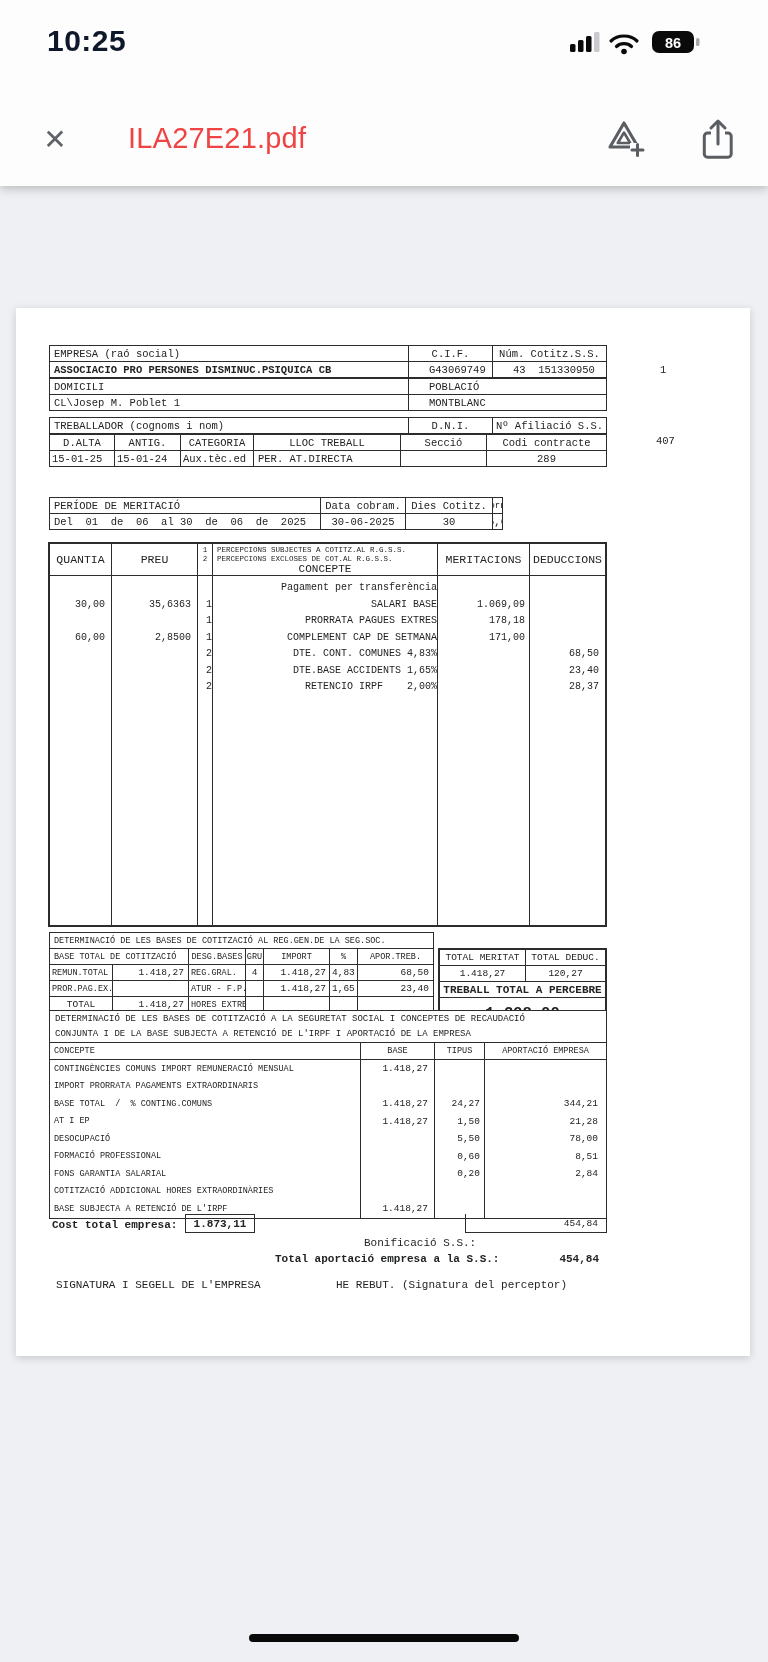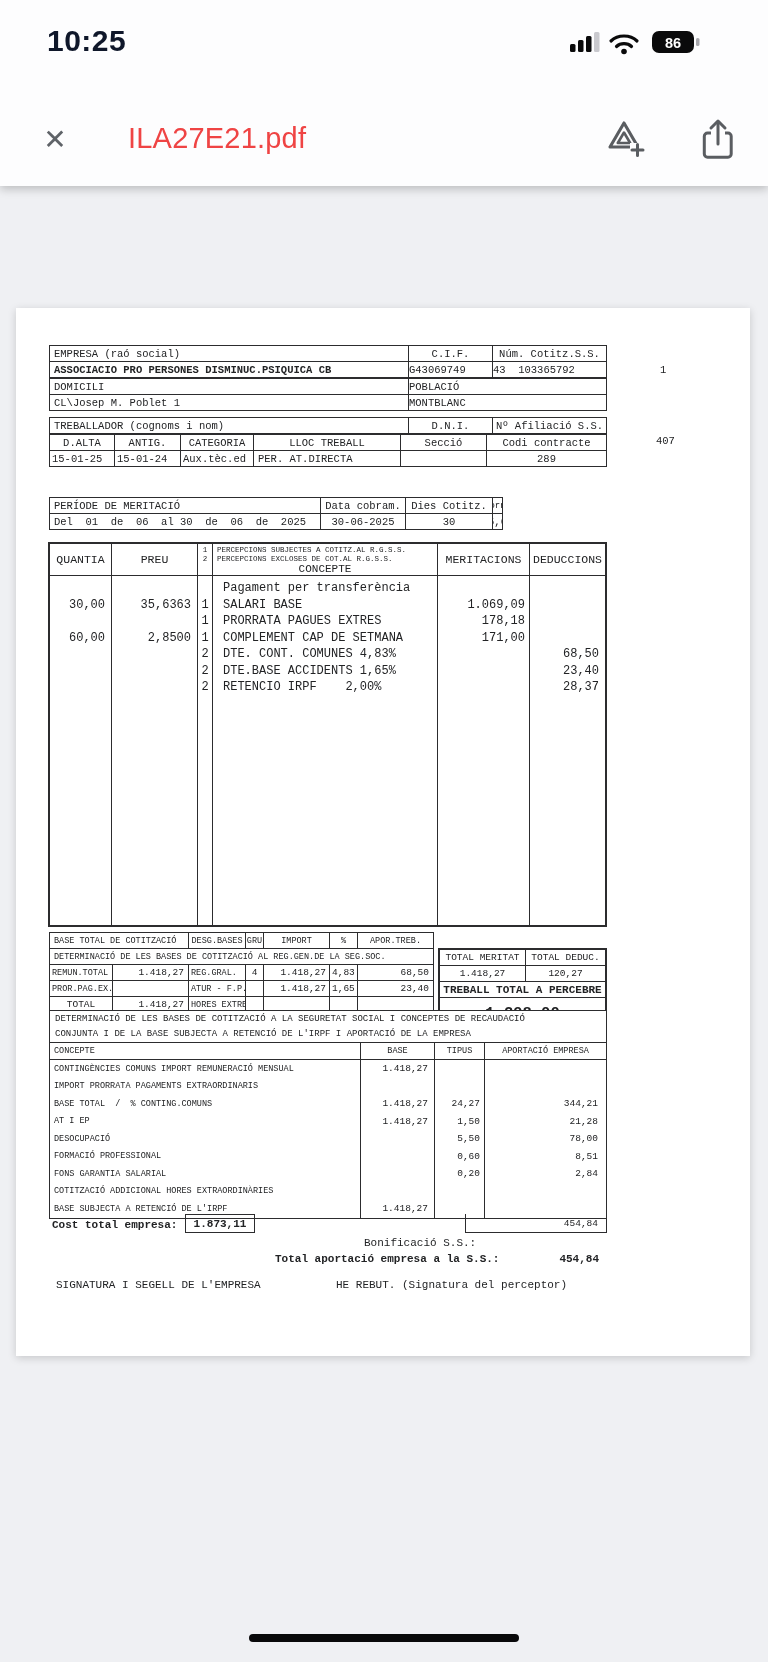--- a/index.html
+++ b/index.html
@@ -20,31 +20,31 @@
   .paper{position:absolute;left:16px;top:122px;width:734px;height:1048px;background:#ffffff;box-shadow:0 2px 8px rgba(0,0,0,.17);}
   .doc{font-family:"Liberation Mono","DejaVu Sans Mono",monospace;color:#222325;}
   .tbl{position:absolute;border:1.5px solid #2c2c2e;box-sizing:border-box;background:#fff;}
   .r{display:flex;align-items:stretch;height:15px;}
   .r + .r{border-top:1px solid #2c2c2e;}
   .r.thick{border-top-width:2px;}
   .cell{box-sizing:border-box;overflow:hidden;white-space:pre;display:flex;align-items:center;font-size:10.5px;}
   .vb{border-left:1px solid #2c2c2e;}
   .ctr{justify-content:center;}
   .rt{justify-content:flex-end;}
-  .pl2{padding-left:2px}.pl4{padding-left:4px}.pl6{padding-left:0}.pl10{padding-left:10px}
+  .pl2{padding-left:2px}.pl4{padding-left:4px}.pl6{padding-left:20px}.pl10{padding-left:10px}
   .pr3{padding-right:3px}.pr4{padding-right:4px}.pr6{padding-right:6px}.pr8{padding-right:8px}
   .b{font-weight:700;}.f9{font-size:9px}.f95{font-size:9.5px}.f85{font-size:8.5px}.f11{font-size:11px}
   .marker{position:absolute;font-size:10.5px;}
 
   
   .mhdr{display:flex;height:31px;border-bottom:1px solid #2c2c2e;}
   .mhcell{box-sizing:border-box;display:flex;align-items:center;justify-content:center;font-size:11.5px;}
   .mbody{display:flex;height:349px;}
   .mcol{box-sizing:border-box;padding-top:4px;}
-  .ln{height:16.5px;line-height:16.5px;white-space:pre;overflow:hidden;font-size:12px;}
+  .ln{height:16.5px;line-height:16.5px;white-space:pre;overflow:hidden;font-size:10px;text-align:right;}
   .legendwrap{padding-top:2px;}
   .tiny{font-size:7.5px;line-height:8.5px;white-space:pre;}
   .conhead{text-align:center;font-size:11px;line-height:12px;}
 
   
   .aprow{display:flex;height:17.5px;}
   .aphead{display:flex;height:16px;border-bottom:1px solid #2c2c2e;}
   .aptitle{border-bottom:1px solid #2c2c2e;padding:1px 0 1px 5px;}
   .aptitle div{font-size:9px;line-height:14.5px;white-space:pre;}
 
@@ -105,21 +105,21 @@
 
       <div class="tbl" style="left:33px;top:37px;width:558px;">
         <div class="r">
           <div class="cell pl4" style="width:358px">EMPRESA (raó social)</div>
           <div class="cell vb ctr" style="width:84px">C.I.F.</div>
           <div class="cell vb ctr" style="flex:1">Núm. Cotitz.S.S.</div>
         </div>
         <div class="r">
           <div class="cell pl4 b" style="width:358px">ASSOCIACIO PRO PERSONES DISMINUC.PSIQUICA CB</div>
           <div class="cell vb pl6" style="width:84px">G43069749</div>
-          <div class="cell vb pl6" style="flex:1">43  103365792</div>
+          <div class="cell vb pl6" style="flex:1">43  151330950</div>
         </div>
         <div class="r thick">
           <div class="cell pl4" style="width:358px">DOMICILI</div>
           <div class="cell vb pl6" style="flex:1">POBLACIÓ</div>
         </div>
         <div class="r">
           <div class="cell pl4" style="width:358px">CL\Josep M. Poblet 1</div>
           <div class="cell vb pl6" style="flex:1">MONTBLANC</div>
         </div>
       </div>
@@ -234,29 +234,29 @@
             <div class="ln pr6"></div>
             <div class="ln pr6">68,50</div>
             <div class="ln pr6">23,40</div>
             <div class="ln pr6">28,37</div>
           </div>
         </div>
       </div>
 
       <div class="tbl" style="left:33px;top:624px;width:385px;">
         <div class="r">
+          <div class="cell pl4 f85" style="flex:1">DETERMINACIÓ DE LES BASES DE COTITZACIÓ AL REG.GEN.DE LA SEG.SOC.</div>
+        </div>
+        <div class="r">
           <div class="cell pl4 f85" style="width:138px">BASE TOTAL DE COTITZACIÓ</div>
           <div class="cell vb ctr f85" style="width:57px">DESG.BASES</div>
           <div class="cell vb ctr f85" style="width:18px">GRU</div>
           <div class="cell vb ctr f85" style="width:66px">IMPORT</div>
           <div class="cell vb ctr f85" style="width:28px">%</div>
           <div class="cell vb ctr f85" style="flex:1">APOR.TREB.</div>
-        </div>
-        <div class="r">
-          <div class="cell pl4 f85" style="flex:1">DETERMINACIÓ DE LES BASES DE COTITZACIÓ AL REG.GEN.DE LA SEG.SOC.</div>
         </div>
         <div class="r">
           <div class="cell pl2 f85" style="width:62px">REMUN.TOTAL</div>
           <div class="cell vb rt pr4 f95" style="width:76px">1.418,27</div>
           <div class="cell vb pl2 f85" style="width:57px">REG.GRAL.</div>
           <div class="cell vb ctr f95" style="width:18px">4</div>
           <div class="cell vb rt pr3 f95" style="width:66px">1.418,27</div>
           <div class="cell vb pl2 f95" style="width:28px">4,83</div>
           <div class="cell vb rt pr4 f95" style="flex:1">68,50</div>
         </div>

